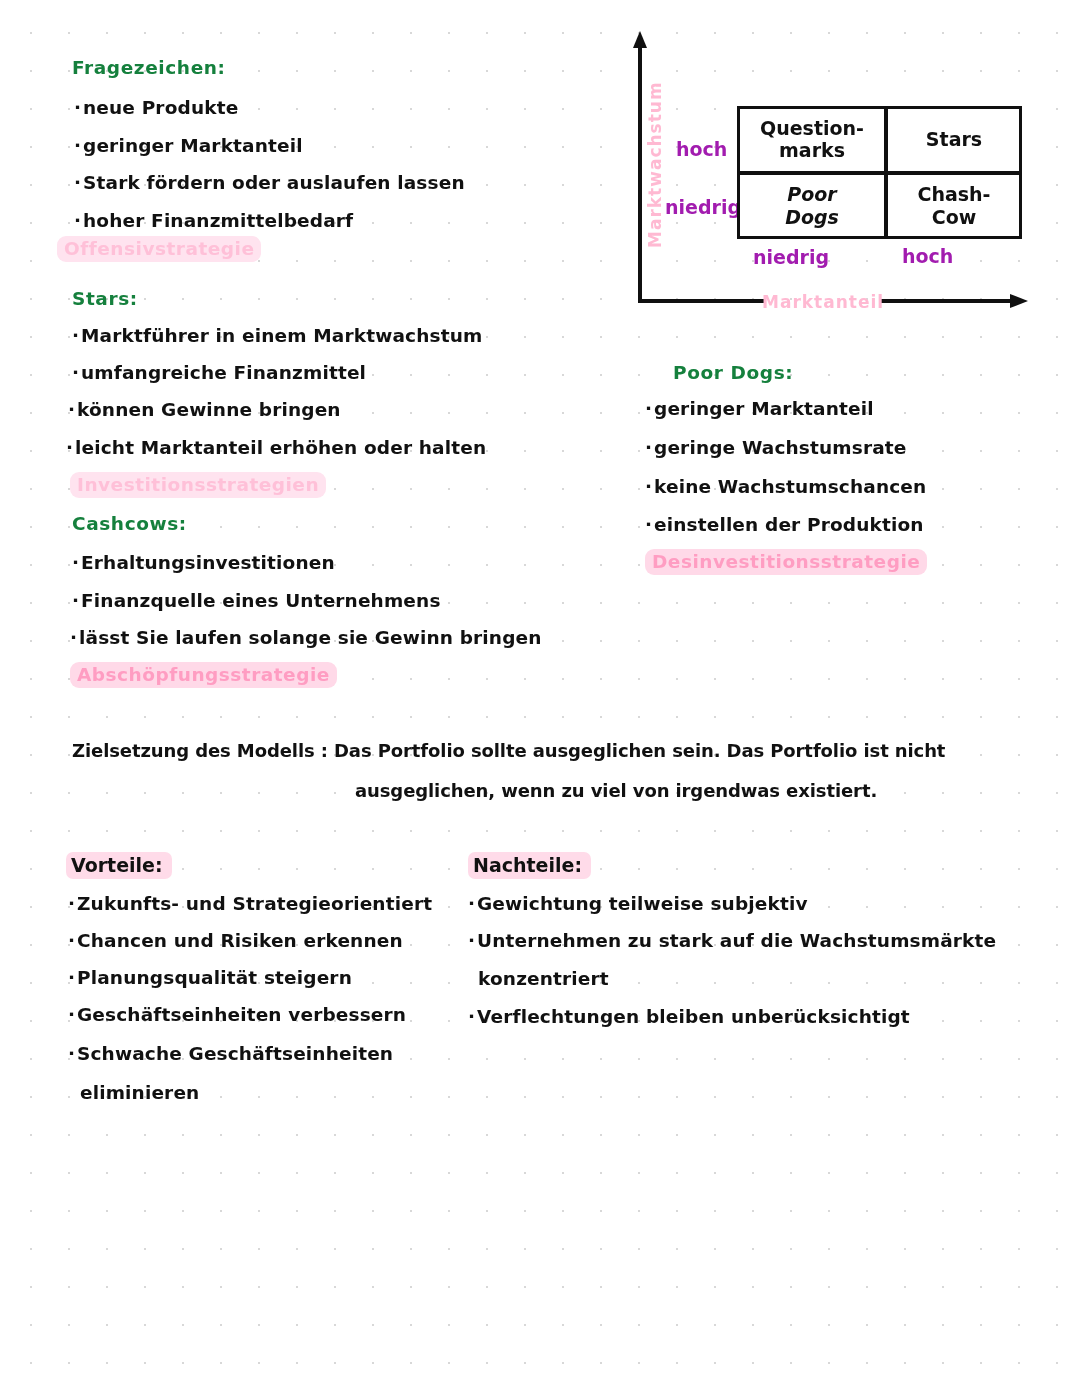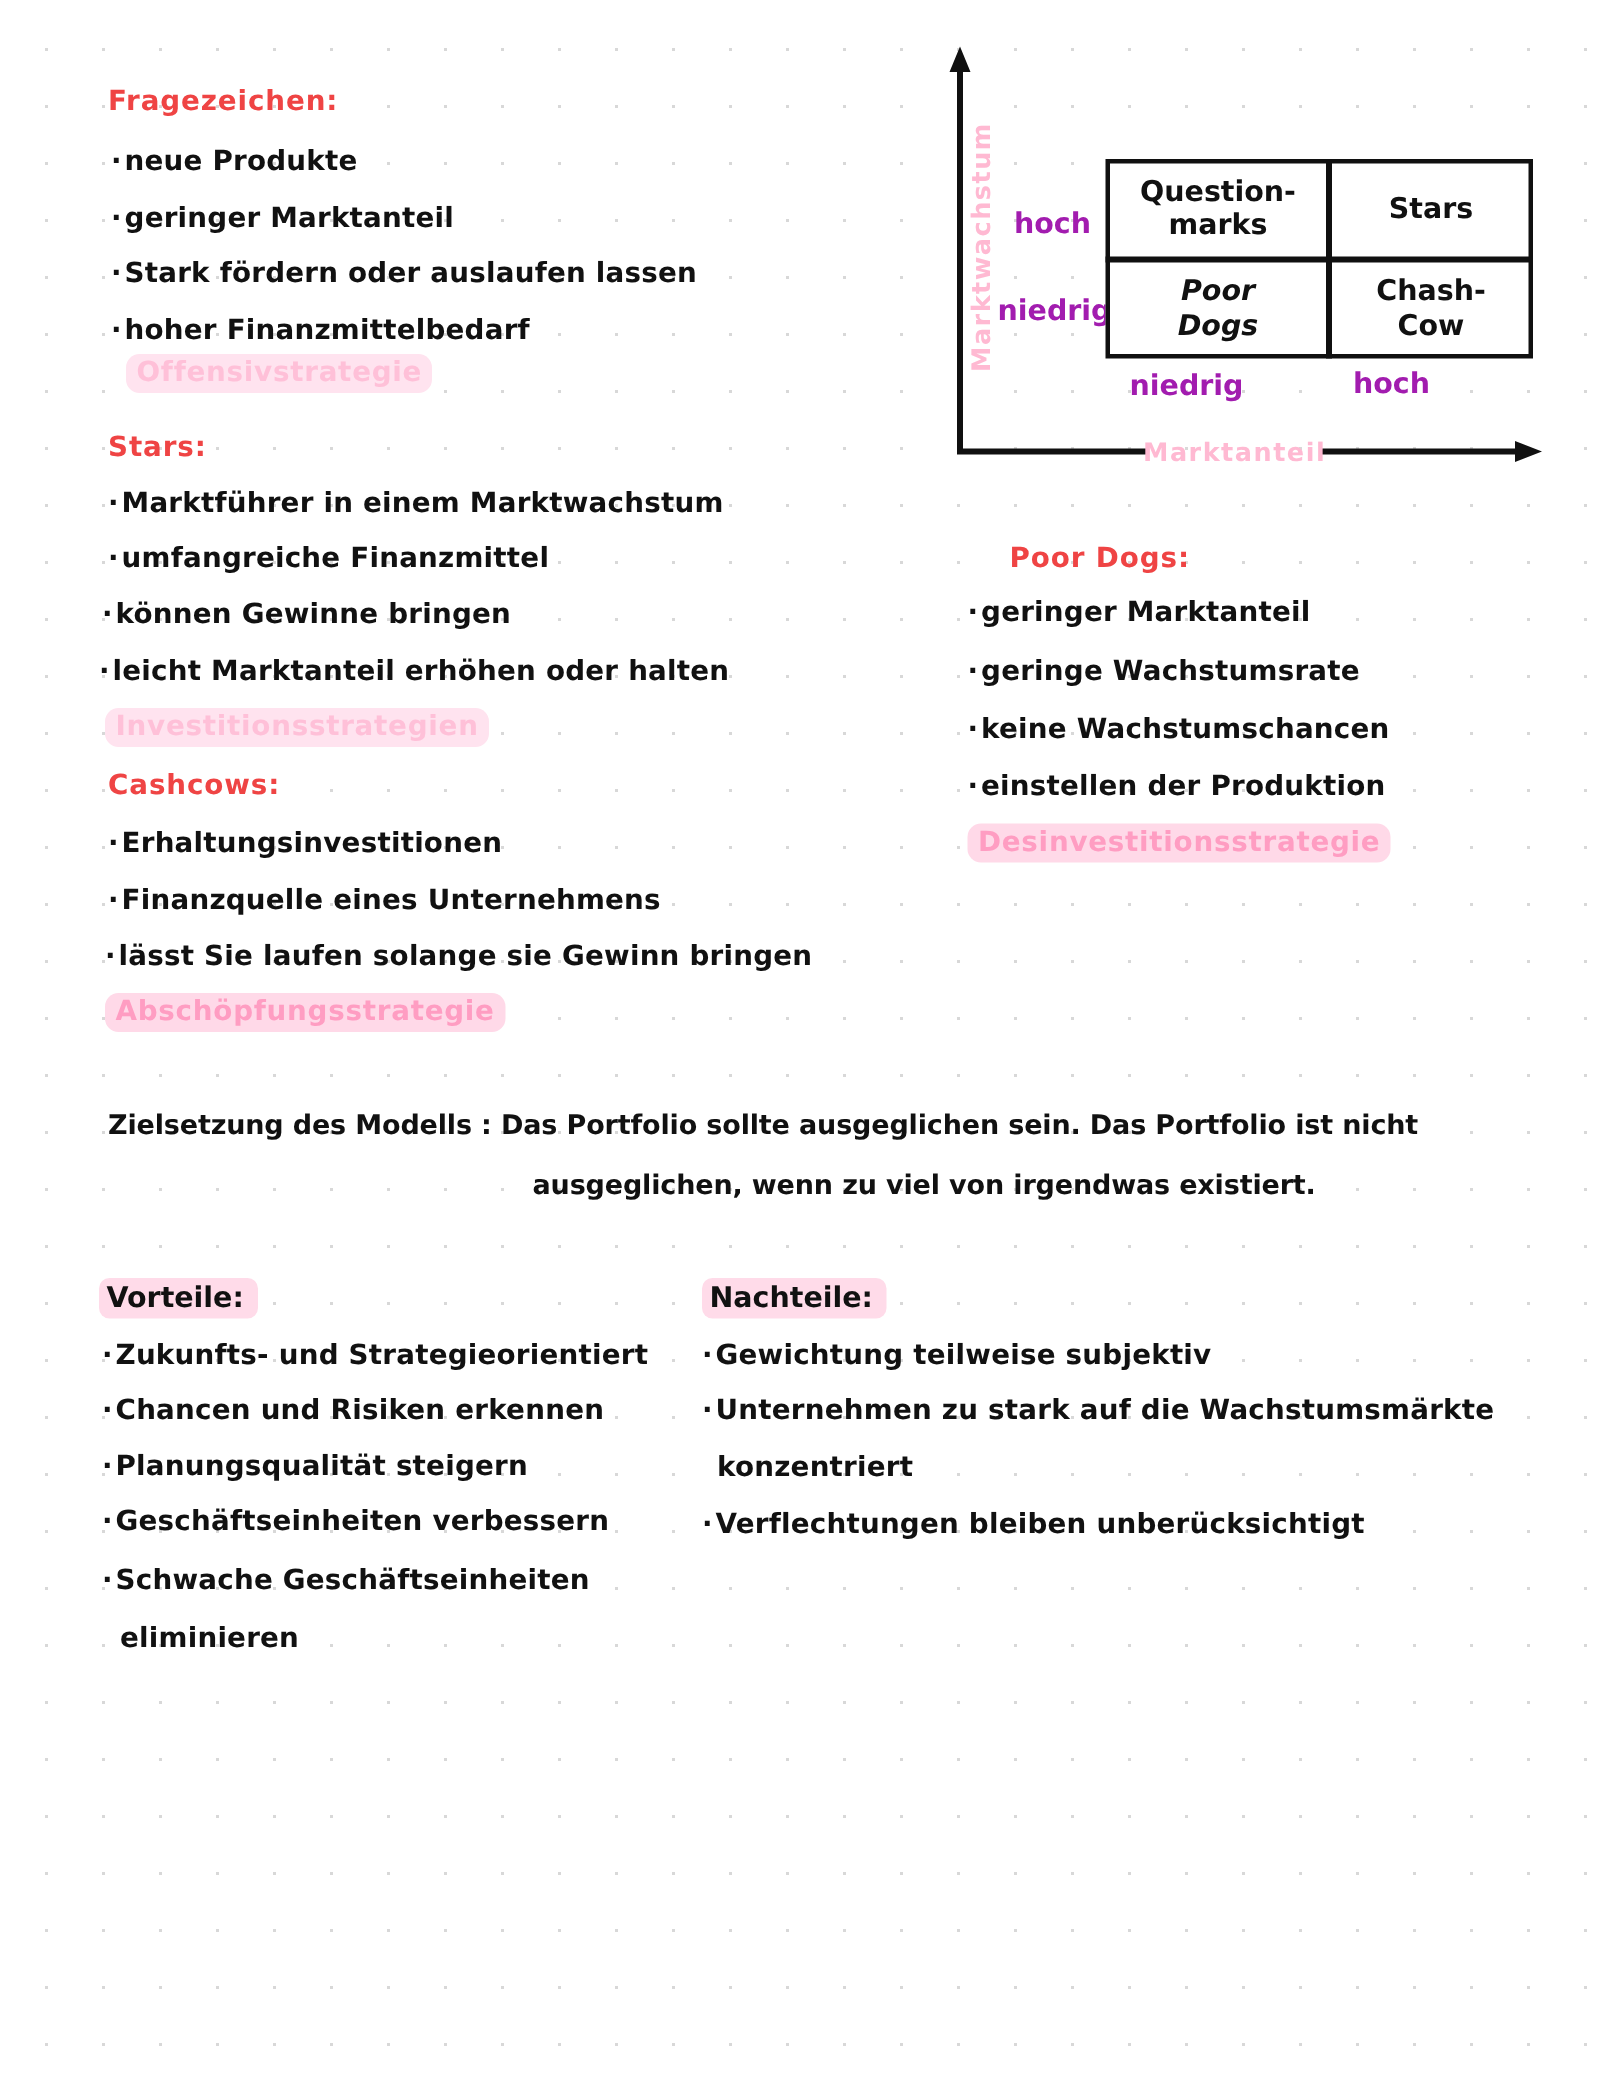--- a/index.html
+++ b/index.html
@@ -32,21 +32,21 @@
     z-index: 1;
   }
 
   .abs { position: absolute; }
 
   
   .sec-head {
     font-family: "DejaVu Sans", sans-serif;
     font-weight: bold;
     font-size: 18.5px;
-    color: #ef4444;
+    color: #15803d;
     letter-spacing: 0.6px;
     white-space: nowrap;
   }
 
   
   .strategy {
     font-family: "DejaVu Sans", sans-serif;
     font-weight: bold;
     font-size: 18.5px;
     color: #ff9dc2;
@@ -161,21 +161,21 @@
   </div>
   <div class="abs bullet" style="left:74px; top:135px;">
     <span class="dot">·</span><span>geringer Marktanteil</span>
   </div>
   <div class="abs bullet" style="left:74px; top:172px;">
     <span class="dot">·</span><span>Stark fördern oder auslaufen lassen</span>
   </div>
   <div class="abs bullet" style="left:74px; top:210px;">
     <span class="dot">·</span><span>hoher Finanzmittelbedarf</span>
   </div>
-  <div class="abs" style="left:84px; top:236px;">
+  <div class="abs" style="left:57px; top:236px;">
     <span class="strategy soft">Offensivstrategie</span>
   </div>
 
   <div class="abs sec-head" style="left:72px; top:288px;">Stars:</div>
 
   <div class="abs bullet" style="left:72px; top:325px;">
     <span class="dot">·</span><span>Marktführer in einem Marktwachstum</span>
   </div>
   <div class="abs bullet" style="left:72px; top:362px;">
     <span class="dot">·</span><span>umfangreiche Finanzmittel</span>

